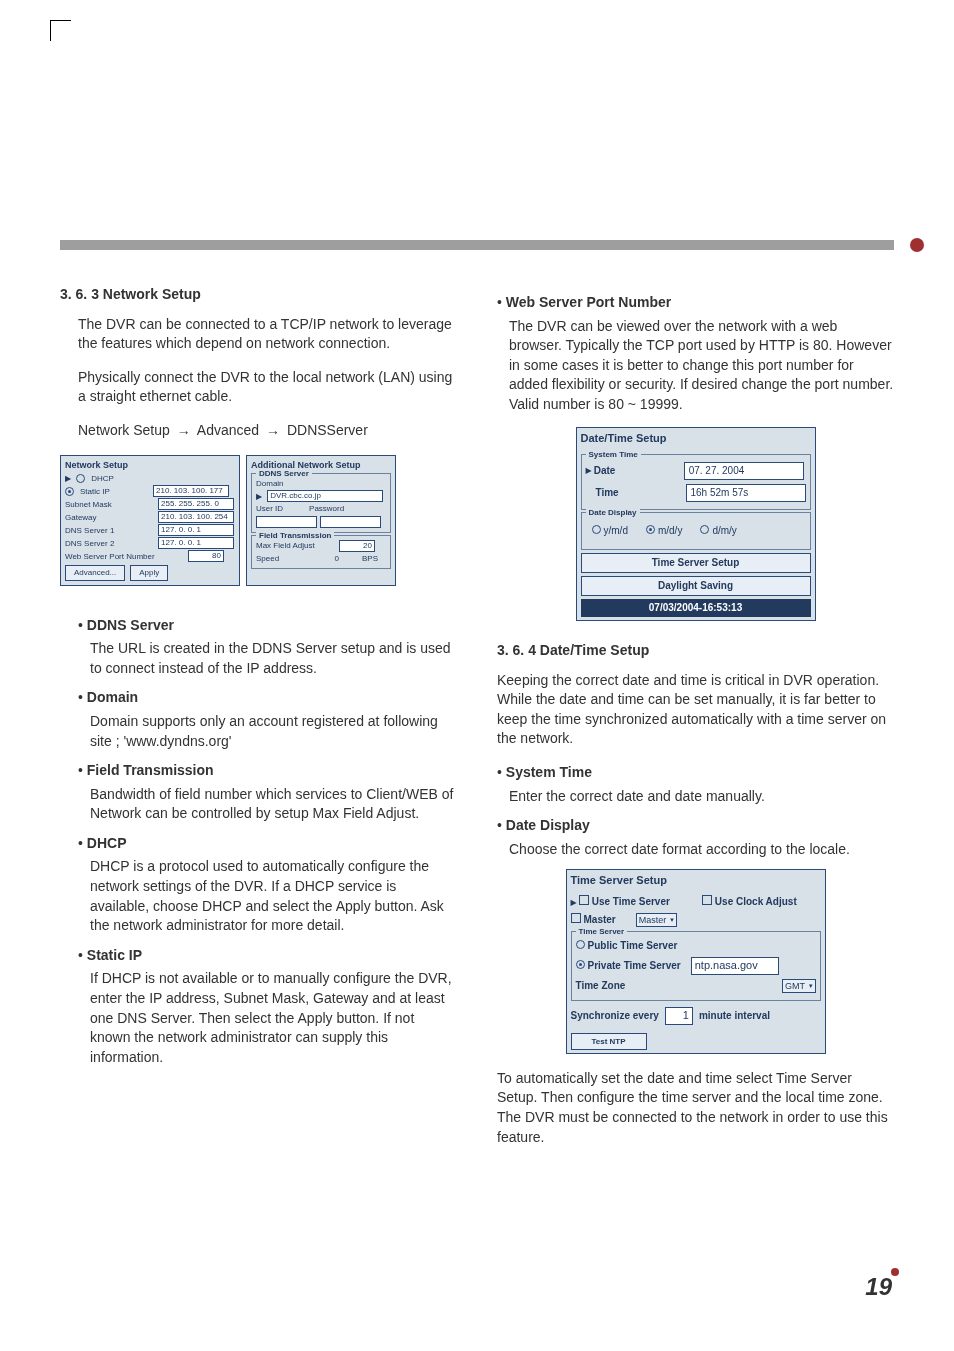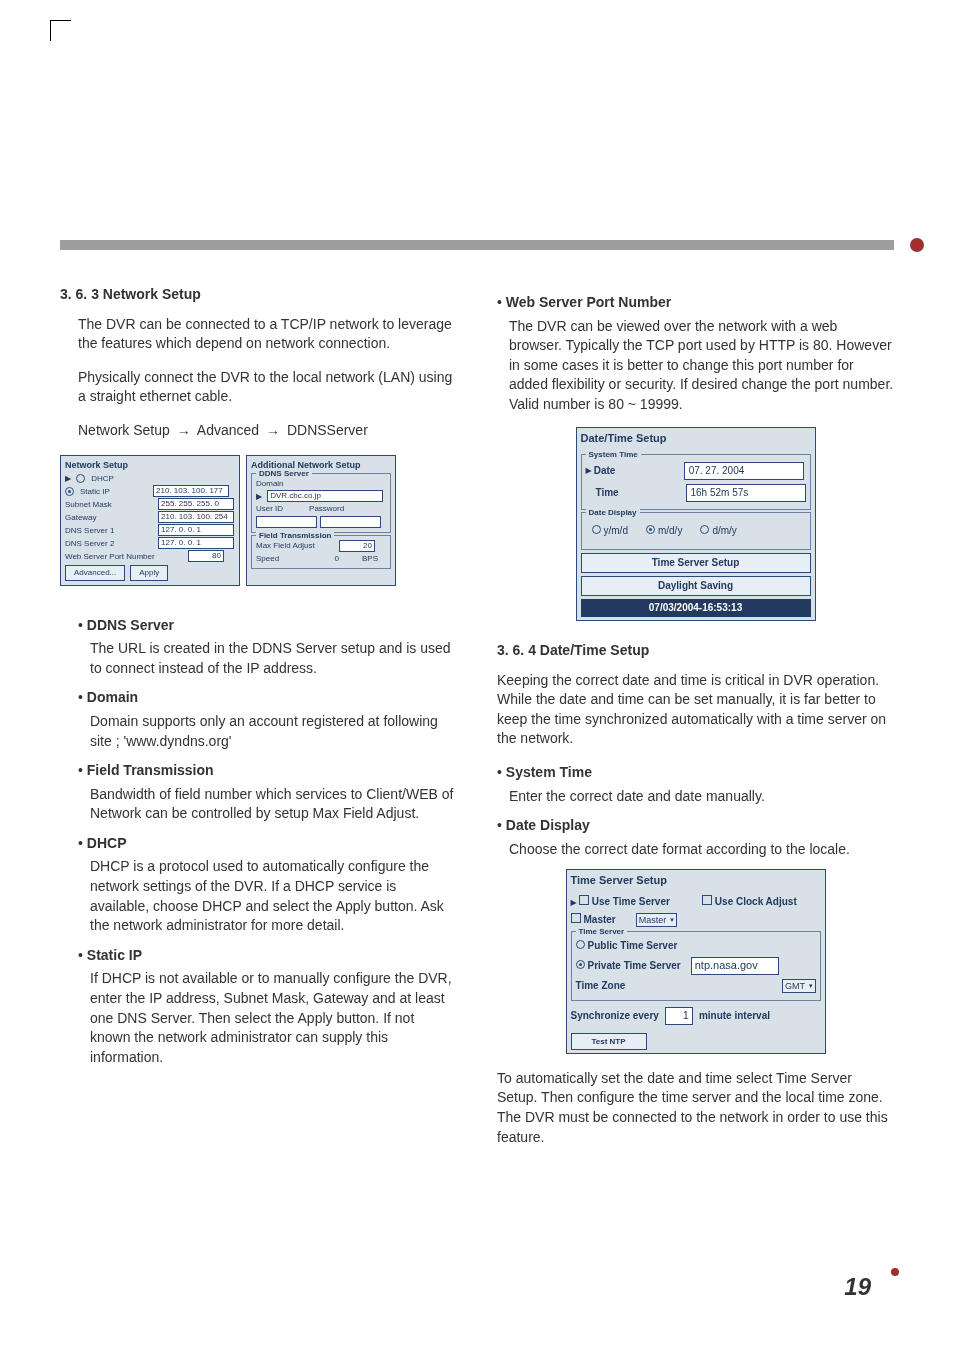--- a/index.html
+++ b/index.html
@@ -214,21 +214,21 @@
     background: #fff;
     padding: 0 3px;
     font-size: 11px;
   }
   .arrow {
     padding: 0 3px;
   }
   .page-number {
     position: absolute;
     bottom: 50px;
-    right: 83px;
+    right: 62px;
     font-size: 24px;
     font-weight: bold;
     font-style: italic;
     color: #333;
   }
   .page-dot {
     position: absolute;
     bottom: 75px;
     right: 55px;
     width: 8px;

